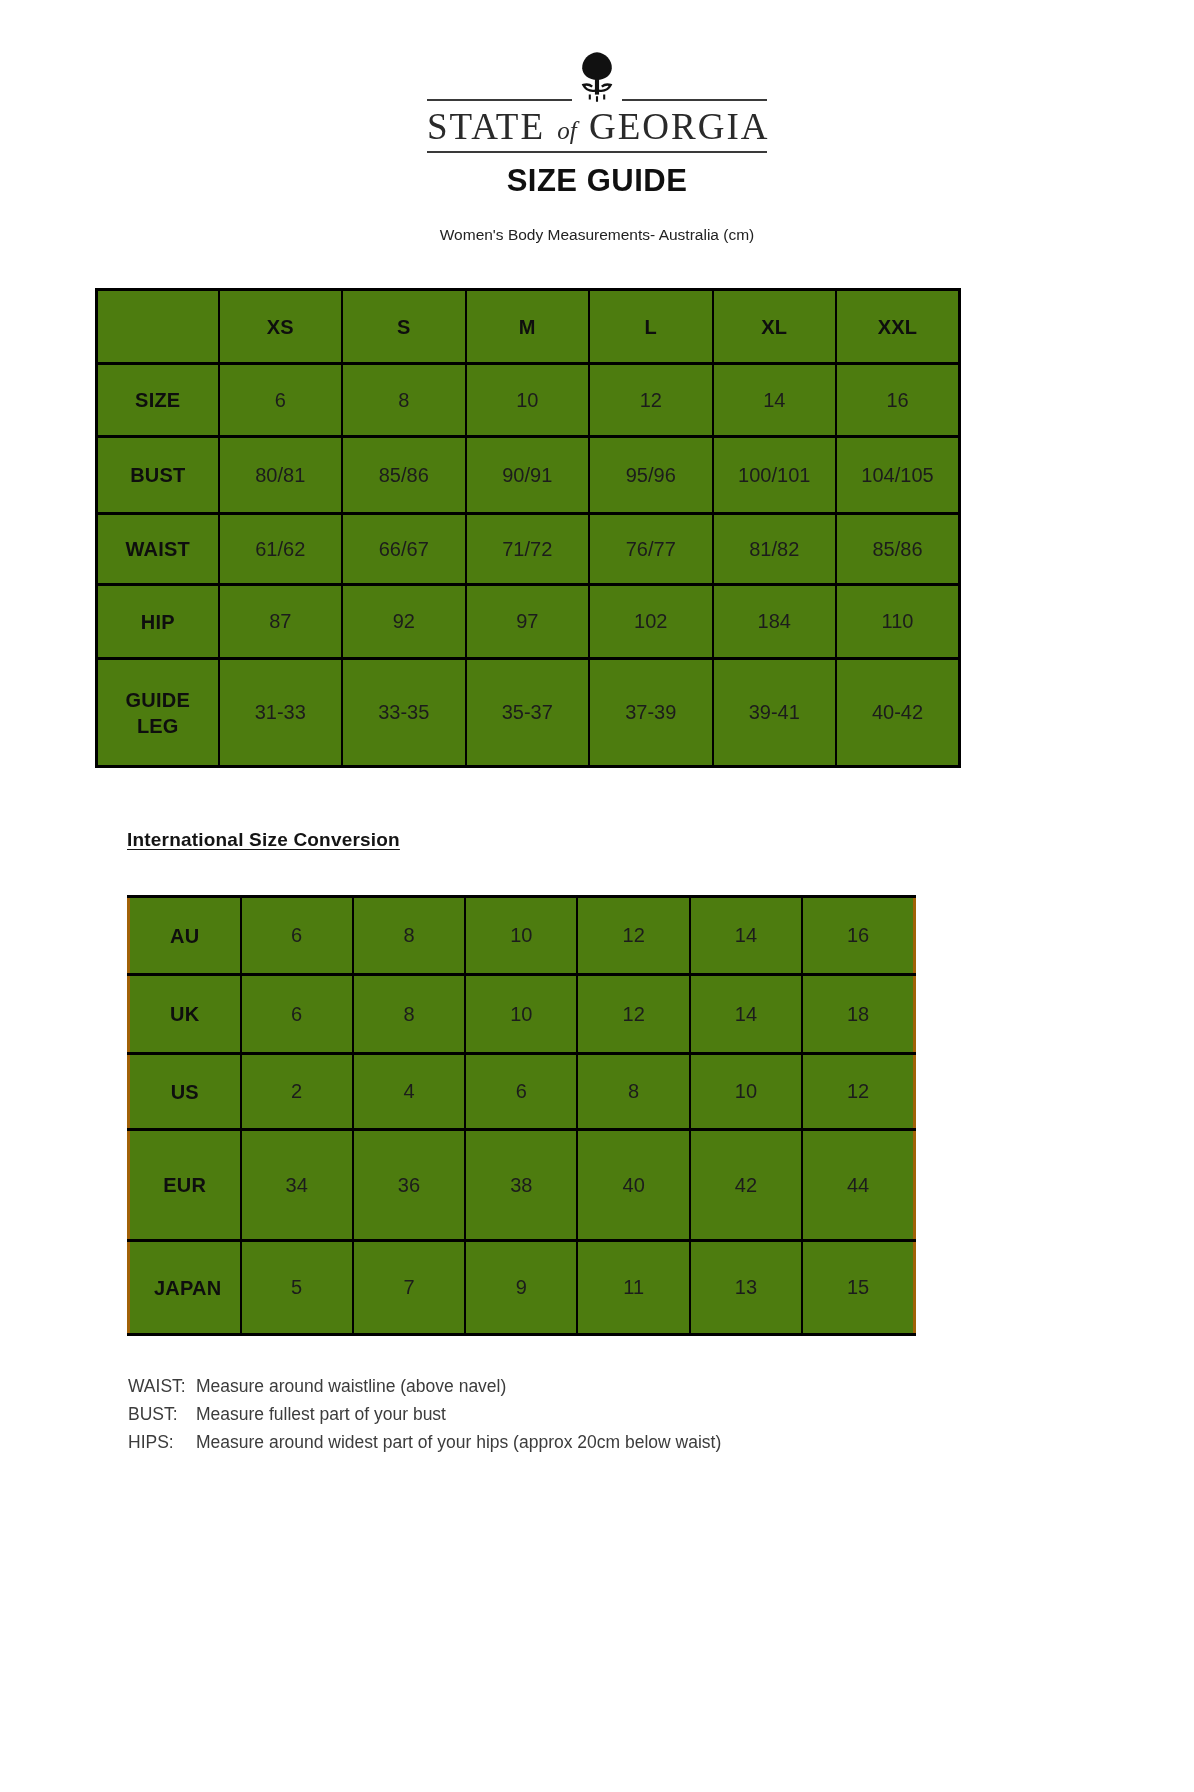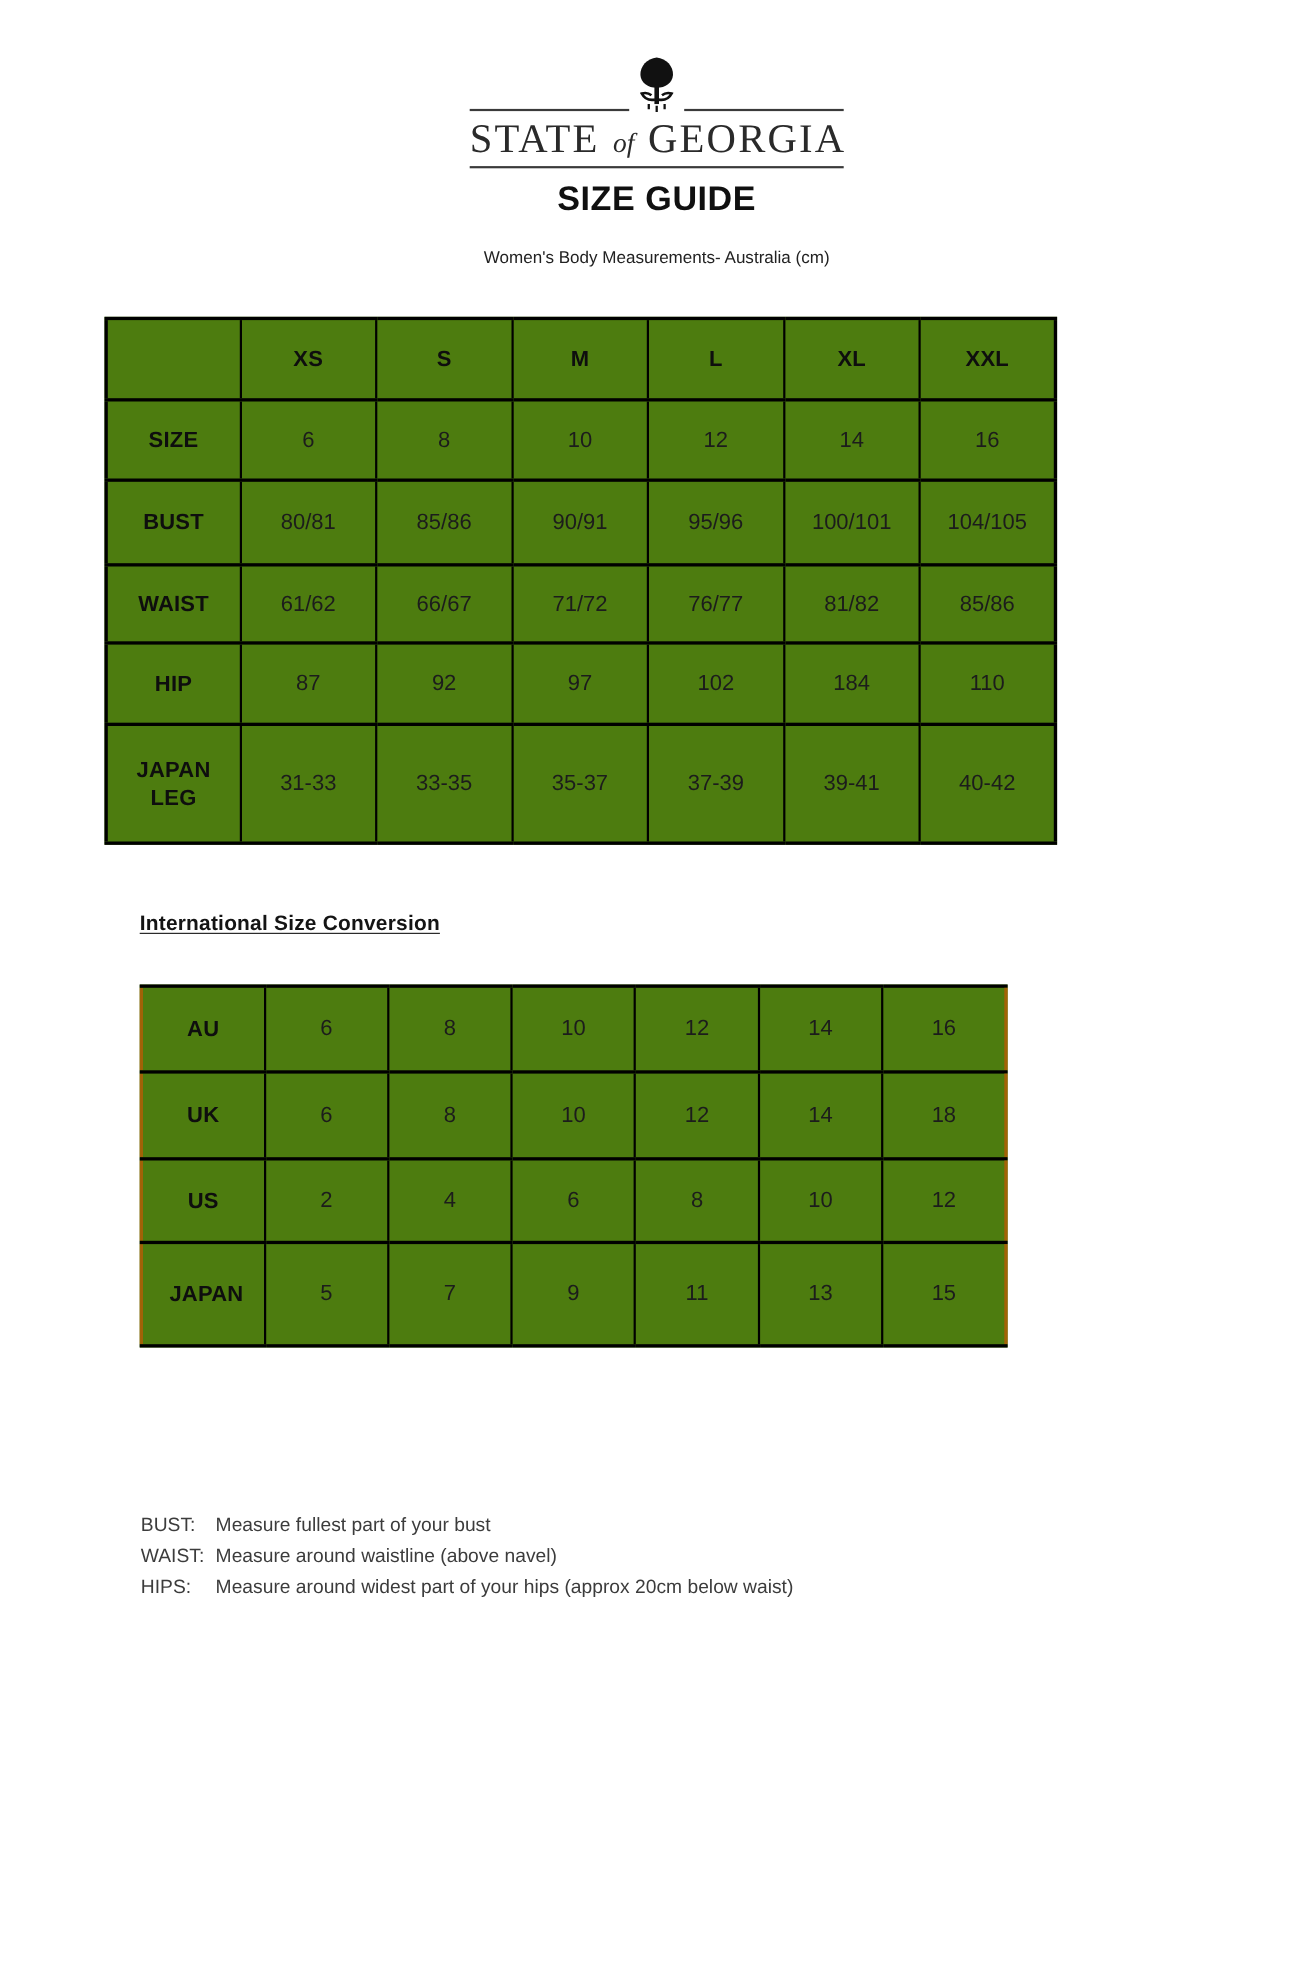--- a/index.html
+++ b/index.html
@@ -204,21 +204,21 @@
     <tr class="rh74">
       <td class="lbl">HIP</td>
       <td>87</td>
       <td>92</td>
       <td>97</td>
       <td>102</td>
       <td>184</td>
       <td>110</td>
     </tr>
     <tr class="rh108">
-      <td class="lbl">JAPAN LEG</td>
+      <td class="lbl">GUIDE LEG</td>
       <td>31-33</td>
       <td>33-35</td>
       <td>35-37</td>
       <td>37-39</td>
       <td>39-41</td>
       <td>40-42</td>
     </tr>
   </tbody>
     </table>
 
@@ -255,40 +255,49 @@
     </tr>
     <tr class="rh76">
       <td class="lbl">US</td>
       <td>2</td>
       <td>4</td>
       <td>6</td>
       <td>8</td>
       <td>10</td>
       <td>12</td>
     </tr>
+    <tr class="rh111">
+      <td class="lbl">EUR</td>
+      <td>34</td>
+      <td>36</td>
+      <td>38</td>
+      <td>40</td>
+      <td>42</td>
+      <td>44</td>
+    </tr>
     <tr class="rh94">
       <td class="lbl">JAPAN</td>
       <td>5</td>
       <td>7</td>
       <td>9</td>
       <td>11</td>
       <td>13</td>
       <td>15</td>
     </tr>
   </tbody>
     </table>
 
   <div class="notes">
     <div class="note-row">
+      <span class="note-label">WAIST:</span>
+      <span class="note-text">Measure around waistline (above navel)</span>
+    </div>
+    <div class="note-row">
       <span class="note-label">BUST:</span>
       <span class="note-text">Measure fullest part of your bust</span>
-    </div>
-    <div class="note-row">
-      <span class="note-label">WAIST:</span>
-      <span class="note-text">Measure around waistline (above navel)</span>
     </div>
     <div class="note-row">
       <span class="note-label">HIPS:</span>
       <span class="note-text">Measure around widest part of your hips (approx 20cm below waist)</span>
     </div>
   </div>
 
 </div>
 
 </body></html>

